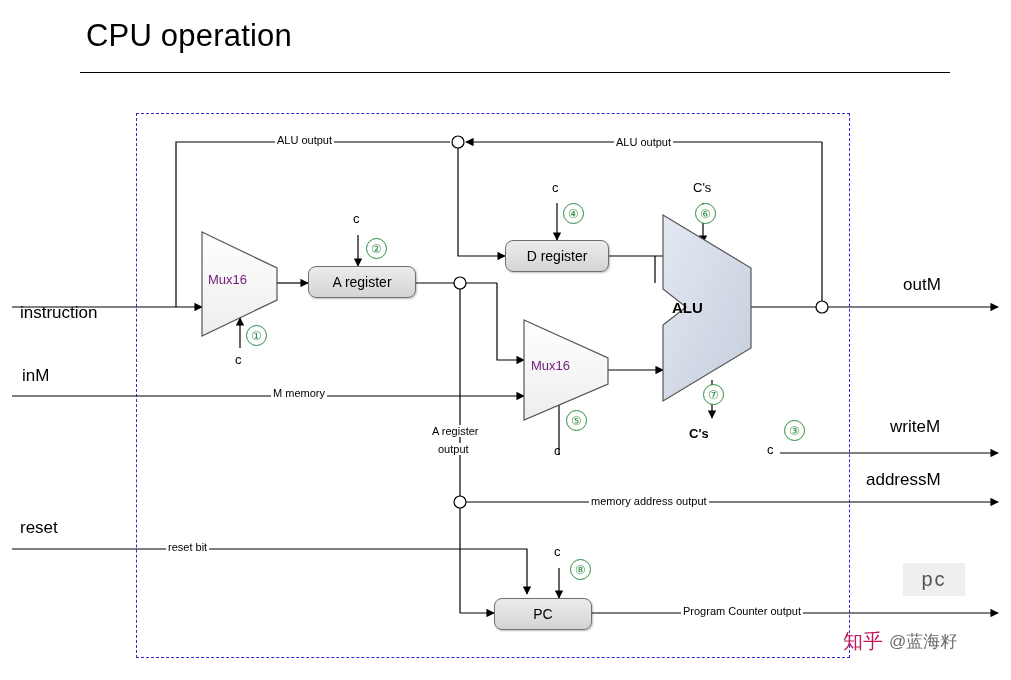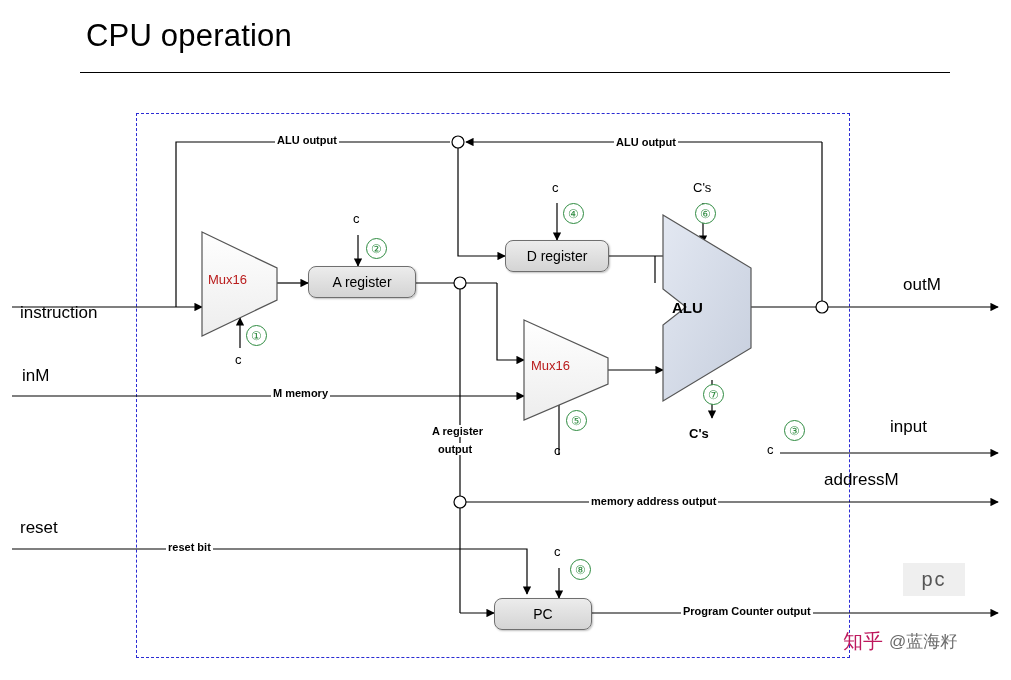--- a/index.html
+++ b/index.html
@@ -54,21 +54,20 @@
     color: #000000;
     white-space: nowrap;
   }
   .port-label {
     font-size: 17px;
   }
   .wire-label {
     font-size: 11px;
     background: #ffffff;
     padding: 0 2px;
-    font-weight: bold;
   }
   .ctrl-c {
     font-size: 13px;
   }
   .box {
     position: absolute;
     box-sizing: border-box;
     border: 1px solid #6f6f6f;
     background: linear-gradient(#ececec, #d4d4d4);
     border-radius: 8px;
@@ -95,21 +94,21 @@
   }
   #alu-label {
     position: absolute;
     font-size: 15px;
     font-weight: bold;
     color: #000000;
   }
   .mux-label {
     position: absolute;
     font-size: 13px;
-    color: #b91c1c;
+    color: #701a75;
   }
   #pc-watermark {
     position: absolute;
     left: 903px;
     top: 563px;
     width: 62px;
     height: 33px;
     background: #efefef;
     display: flex;
     align-items: center;
@@ -216,22 +215,22 @@
       <circle cx="460" cy="283" r="6"></circle>
       <circle cx="822" cy="307" r="6"></circle>
       <circle cx="460" cy="502" r="6"></circle>
     </g>
   </svg>
 
   <div class="lbl port-label" style="left:20px; top:275px;margin-top:28px;">instruction</div>
   <div class="lbl port-label" style="left:22px; top:366px;">inM</div>
   <div class="lbl port-label" style="left:20px; top:518px;">reset</div>
   <div class="lbl port-label" style="left:903px; top:275px;">outM</div>
-  <div class="lbl port-label" style="left:890px; top:417px;">input</div>
-  <div class="lbl port-label" style="left:824px; top:470px;">addressM</div>
+  <div class="lbl port-label" style="left:890px; top:417px;">writeM</div>
+  <div class="lbl port-label" style="left:866px; top:470px;">addressM</div>
 
   <div class="lbl wire-label" style="left:275px; top:134px;">ALU output</div>
   <div class="lbl wire-label" style="left:614px; top:136px;">ALU output</div>
   <div class="lbl wire-label" style="left:271px; top:387px;">M memory</div>
   <div class="lbl wire-label" style="left:430px; top:425px;">A register</div>
   <div class="lbl wire-label" style="left:436px; top:443px;">output</div>
   <div class="lbl wire-label" style="left:589px; top:495px;">memory address output</div>
   <div class="lbl wire-label" style="left:166px; top:541px;">reset bit</div>
   <div class="lbl wire-label" style="left:681px; top:605px;">Program Counter output</div>
 

